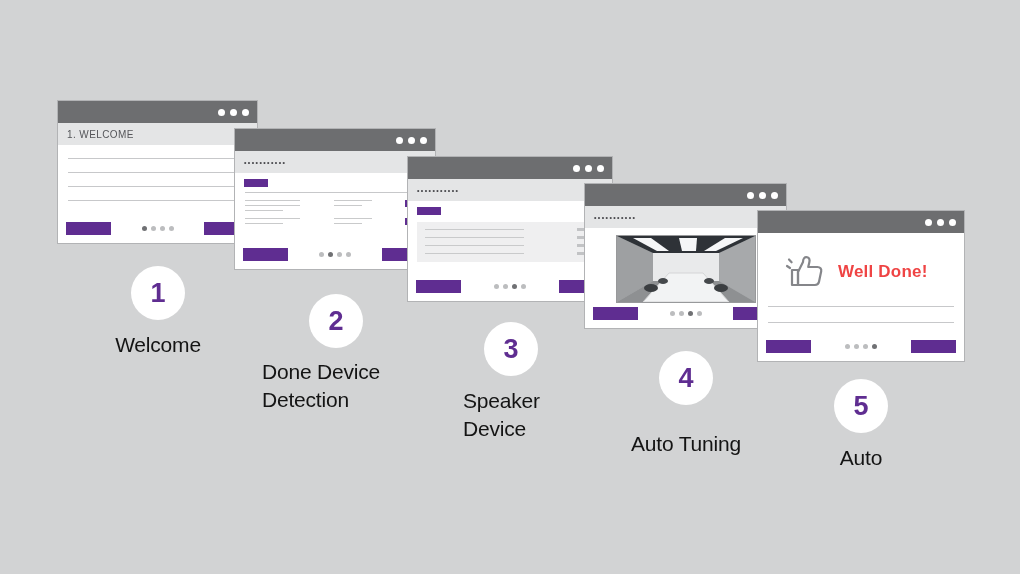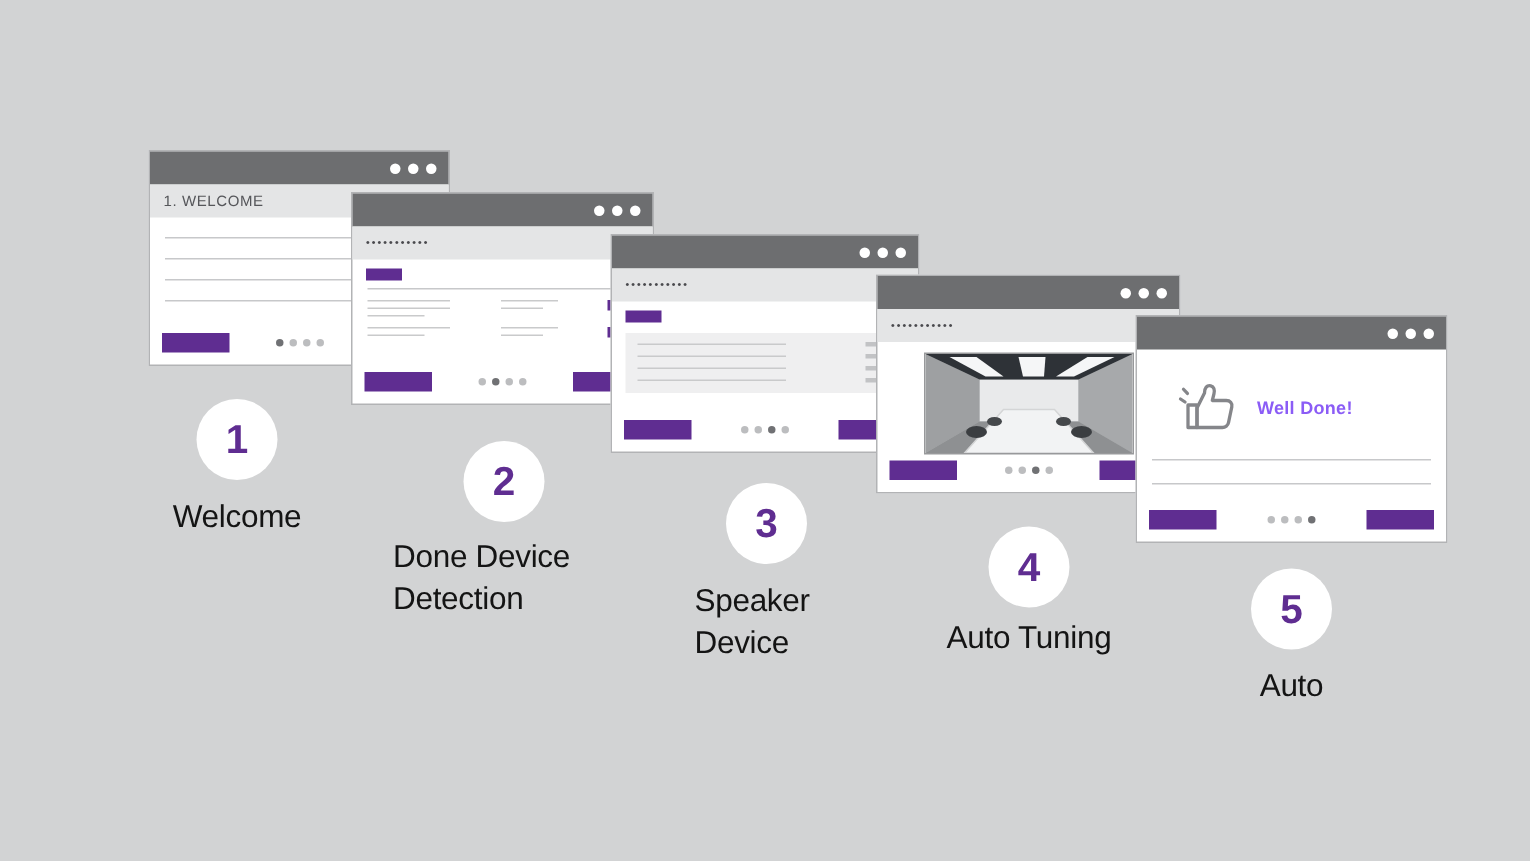--- a/index.html
+++ b/index.html
@@ -19,21 +19,21 @@
   .rule{height:1px;background:#c7c8ca;margin:13px 10px 0;}
   .rule.tight{margin-top:5px;}
   .chip{width:24px;height:8px;background:#5f2d91;margin:6px 0 0 9px;}
   .chip.sm{width:20px;height:7px;margin:0;}
   .wfooter{position:absolute;left:8px;right:8px;bottom:8px;display:flex;align-items:center;justify-content:space-between;}
   .btn{width:45px;height:13px;background:#5f2d91;}
   .pager{display:flex;gap:4px;align-items:center;}
   .pdot{width:5px;height:5px;border-radius:50%;background:#bcbdbf;}
   .pdot.active{background:#707174;}
 
-  .w1{left:57px;top:100px;width:201px;height:144px;z-index:1;margin-left:42px;}
+  .w1{left:57px;top:100px;width:201px;height:144px;z-index:1;}
   .w2{left:234px;top:128px;width:202px;height:142px;z-index:2;}
   .w3{left:407px;top:156px;width:206px;height:146px;z-index:3;}
   .w4{left:584px;top:183px;width:203px;height:146px;z-index:4;}
   .w5{left:757px;top:210px;width:208px;height:152px;z-index:5;}
 
   
   .w2row{display:flex;align-items:flex-start;justify-content:space-between;margin:7px 10px 0;}
   .linegroup{display:flex;flex-direction:column;gap:4px;}
   .tl{height:1px;background:#c9cacb;}
   .tl.w55{width:55px;} .tl.w38{width:38px;} .tl.w28{width:28px;}
@@ -42,36 +42,36 @@
   .panel{margin:7px 9px 0;background:#efeff0;padding:6px 8px 7px;}
   .prow{display:flex;justify-content:space-between;align-items:center;margin-top:5px;}
   .prow:first-child{margin-top:0;}
   .tl.w90{width:99px;} .tl.w18{width:18px;height:3px;background:#c2c3c5;}
 
   
   .photo{display:block;margin:7px auto 0;border:1px solid #98999b;}
 
   
   .hero{display:flex;align-items:center;gap:12px;margin:20px 0 0 26px;}
-  .welldone{font-size:12px;font-weight:bold;color:#8b5cf6;letter-spacing:.2px;}
+  .welldone{font-size:17px;font-weight:bold;color:#ef4444;letter-spacing:.2px;}
   .rule5{height:1px;background:#c7c8ca;margin:15px 10px 0;}
 
   
   .step-circle{position:absolute;width:54px;height:54px;border-radius:50%;background:#fff;
     display:flex;align-items:center;justify-content:center;
     font-size:27px;font-weight:bold;color:#5f2d91;z-index:6;}
   .c1{left:131px;top:266px;} .c2{left:309px;top:294px;} .c3{left:484px;top:322px;}
   .c4{left:659px;top:351px;} .c5{left:834px;top:379px;}
 
   .step-label{position:absolute;font-weight:normal;font-size:21px;color:#141414;
     line-height:1.35;letter-spacing:-.2px;z-index:6;}
   .l1{left:158px;top:331px;transform:translateX(-50%);white-space:nowrap;}
   .l2{left:262px;top:358px;width:160px;}
   .l3{left:463px;top:387px;width:112px;}
-  .l4{left:686px;top:412px;transform:translateX(-50%);white-space:nowrap;}
+  .l4{left:686px;top:430px;transform:translateX(-50%);white-space:nowrap;}
   .l5{left:861px;top:444px;transform:translateX(-50%);white-space:nowrap;}
 </style>
 </head>
 <body>
 
 <div class="window w1">
   <div class="titlebar">
     <span class="tdot"></span>
     <span class="tdot"></span>
     <span class="tdot"></span>

